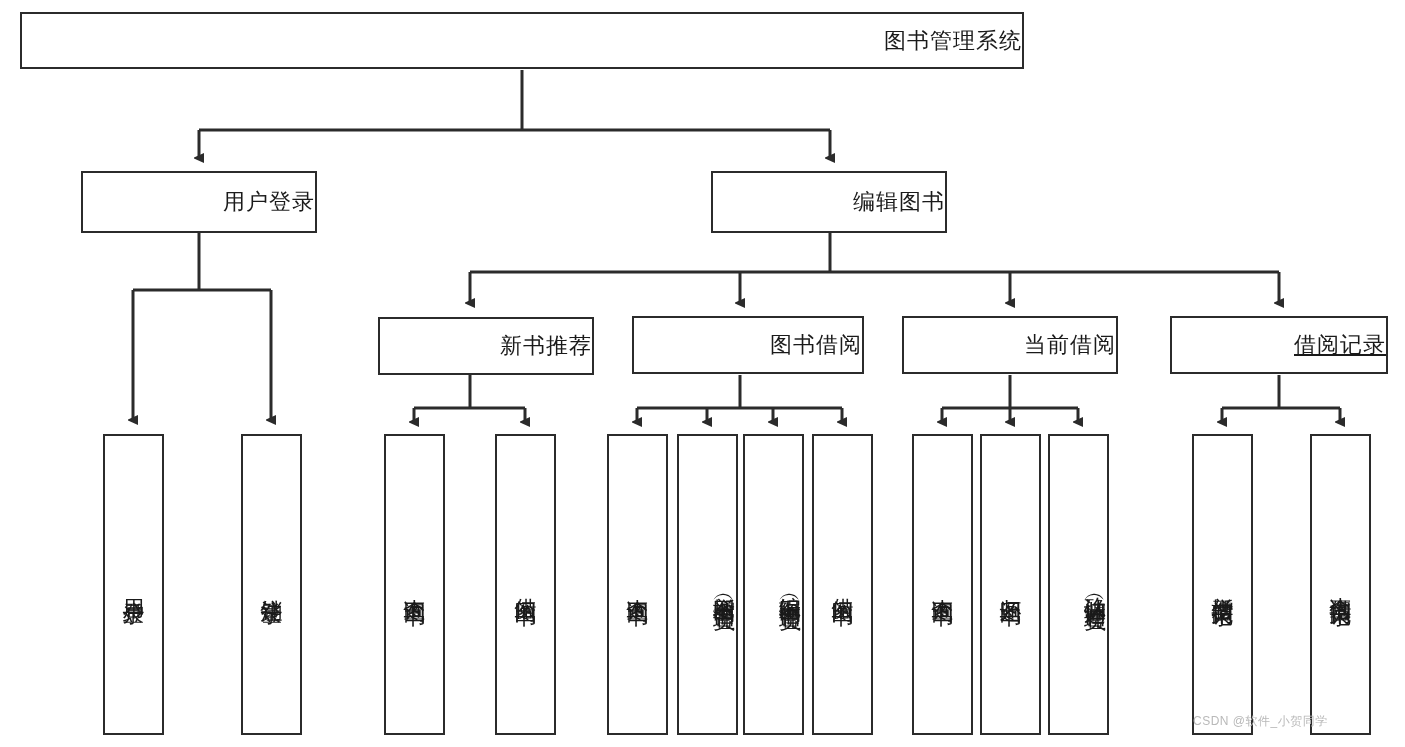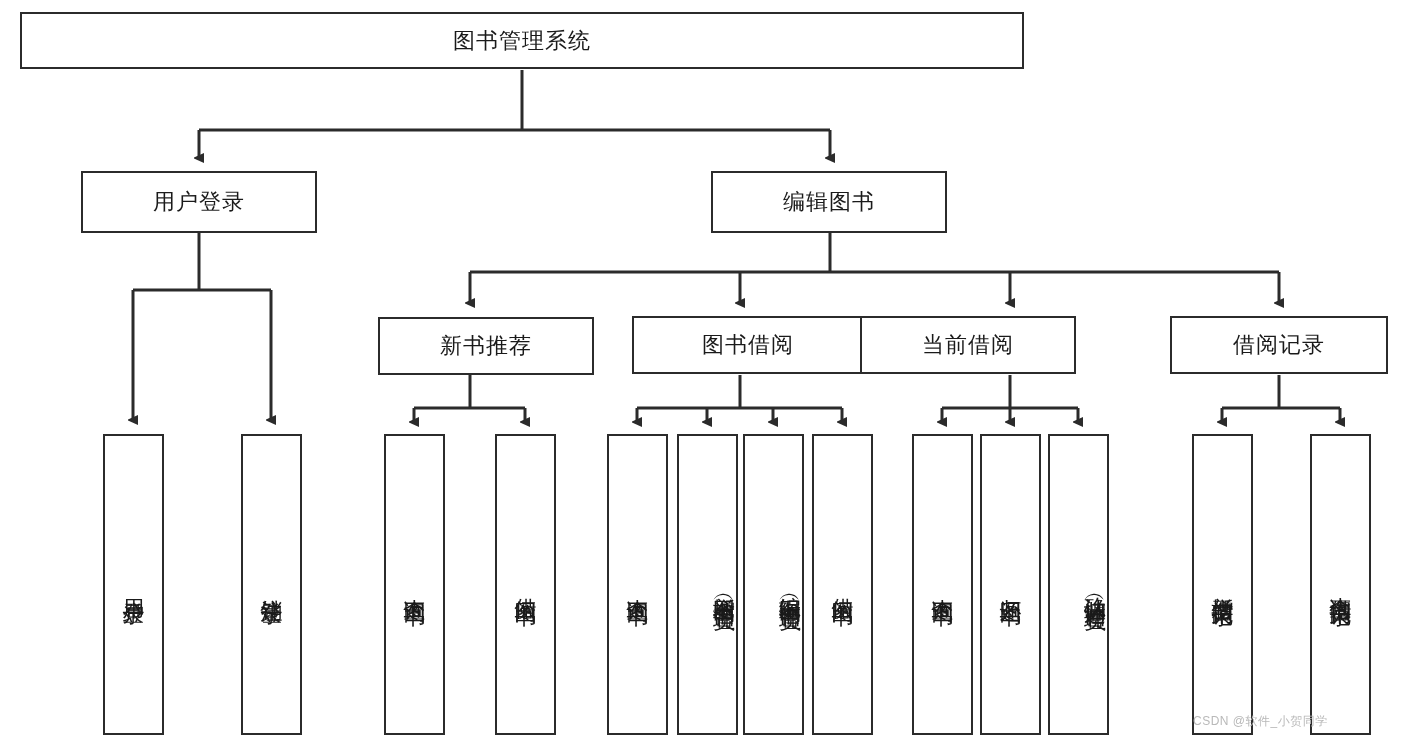--- a/index.html
+++ b/index.html
@@ -17,21 +17,21 @@
     background: #ffffff;
     overflow: hidden;
   }
   .node {
     position: absolute;
     box-sizing: border-box;
     border: 2px solid #2b2b2b;
     background: #ffffff;
     display: flex;
     align-items: center;
-    justify-content: center;
+    justify-content: flex-end;
     color: #1a1a1a;
   }
   .node.h {
     font-size: 22px;
     letter-spacing: 1px;
   }
   .node.v {
     writing-mode: vertical-rl;
     text-orientation: upright;
     font-size: 22px;
@@ -131,24 +131,24 @@
   <div class="node h" style="left:711px; top:171px; width:236px; height:62px;">
     <span>编辑图书</span>
   </div>
 
   <div class="node h" style="left:362px; top:317px; width:216px; height:58px;margin-left:16px;">
     <span>新书推荐</span>
   </div>
   <div class="node h" style="left:632px; top:316px; width:232px; height:58px;">
     <span>图书借阅</span>
   </div>
-  <div class="node h" style="left:860px; top:316px; width:216px; height:58px;">
+  <div class="node h" style="left:902px; top:316px; width:216px; height:58px;">
     <span>当前借阅</span>
   </div>
-  <div class="node h" style="left:1170px; top:316px; width:218px; height:58px;">
+  <div class="node h" style="left:1170px; top:316px; width:218px; height:58px;text-decoration:underline;">
     <span>借阅记录</span>
   </div>
 
   <div class="node v mid" style="left:103px; top:434px; width:61px; height:301px;">
     <span>用户登录</span>
   </div>
   <div class="node v mid" style="left:241px; top:434px; width:61px; height:301px;">
     <span>注销登录</span>
   </div>
 

